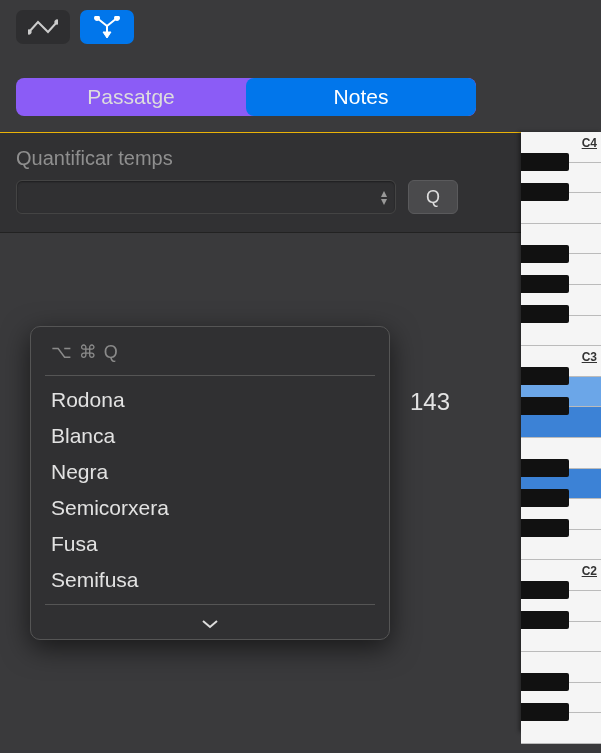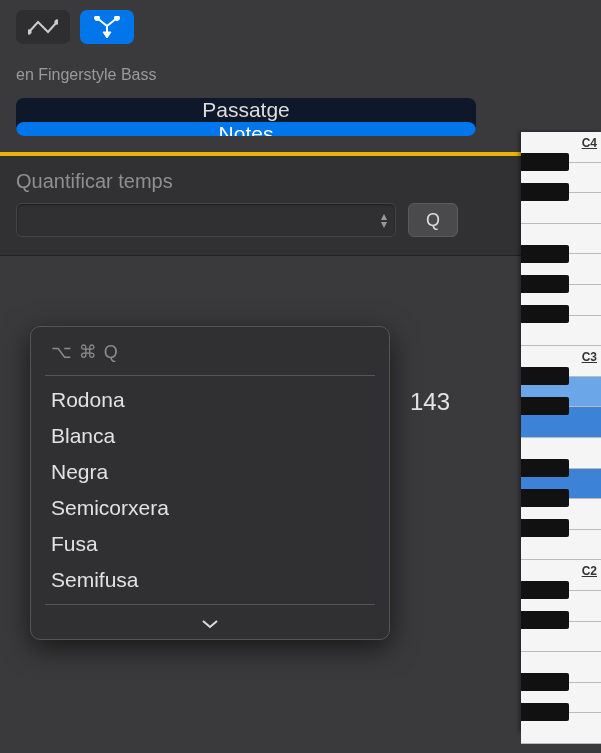--- a/index.html
+++ b/index.html
@@ -42,44 +42,43 @@
     color: #9a9a9a;
     margin-top: 2px;
   }
 
   
   .seg-wrap {
     padding: 8px 16px 16px;
   }
   .segmented {
     display: flex;
-    background: #0f172a;
+    background: #8b5cf6;
     border-radius: 8px;
     overflow: hidden;
     width: 460px;
     height: 38px;
-    flex-direction: column;
   }
   .segmented .seg {
     flex: 1;
     display: flex; align-items: center; justify-content: center;
     font-size: 21px;
     color: #ddd;
     cursor: pointer;
   }
   .segmented .seg.active {
     background: #0176eb;
     color: #fff;
     border-radius: 8px;
   }
 
   
   .section {
     background: #313133;
-    border-top: 4px solid #eab308;
+    border-top: 1px solid #eab308;
     border-bottom: 1px solid #222;
     padding: 14px 16px 18px;
     position: relative;
   }
   .section-label {
     font-size: 20px;
     color: #8f8f8f;
     margin-bottom: 10px;
   }
   .quant-row {
@@ -208,21 +207,20 @@
       <path d="M4 2 L14 10 L24 2" stroke="#fff" stroke-width="2" fill="none"></path>
       <line x1="14" y1="10" x2="14" y2="20" stroke="#fff" stroke-width="2"></line>
       <circle cx="4" cy="2" r="2.5" fill="#fff"></circle>
       <circle cx="24" cy="2" r="2.5" fill="#fff"></circle>
       <polygon points="14,22 10,16 18,16" fill="#fff"></polygon>
     </svg>
   </button>
 </div>
 
 <div class="header">
-  <div class="subtitle">en Fingerstyle Bass</div>
 </div>
 
 <div class="seg-wrap">
   <div class="segmented">
     <div class="seg">Passatge</div>
     <div class="seg active">Notes</div>
   </div>
 </div>
 
 <div class="section">

